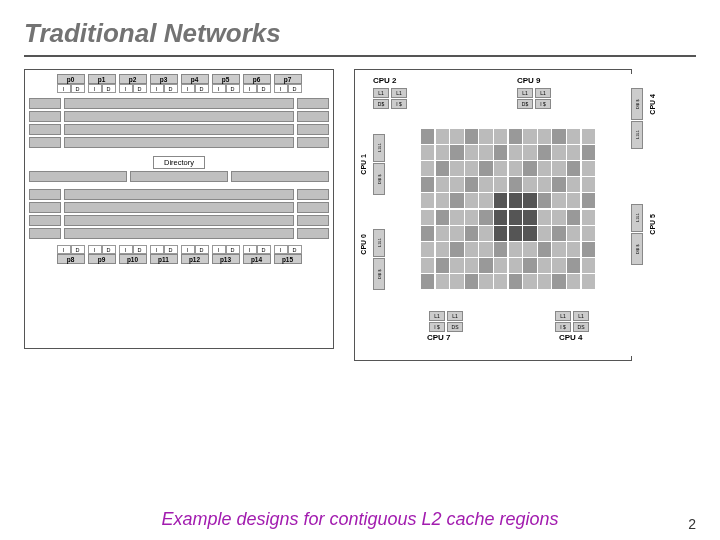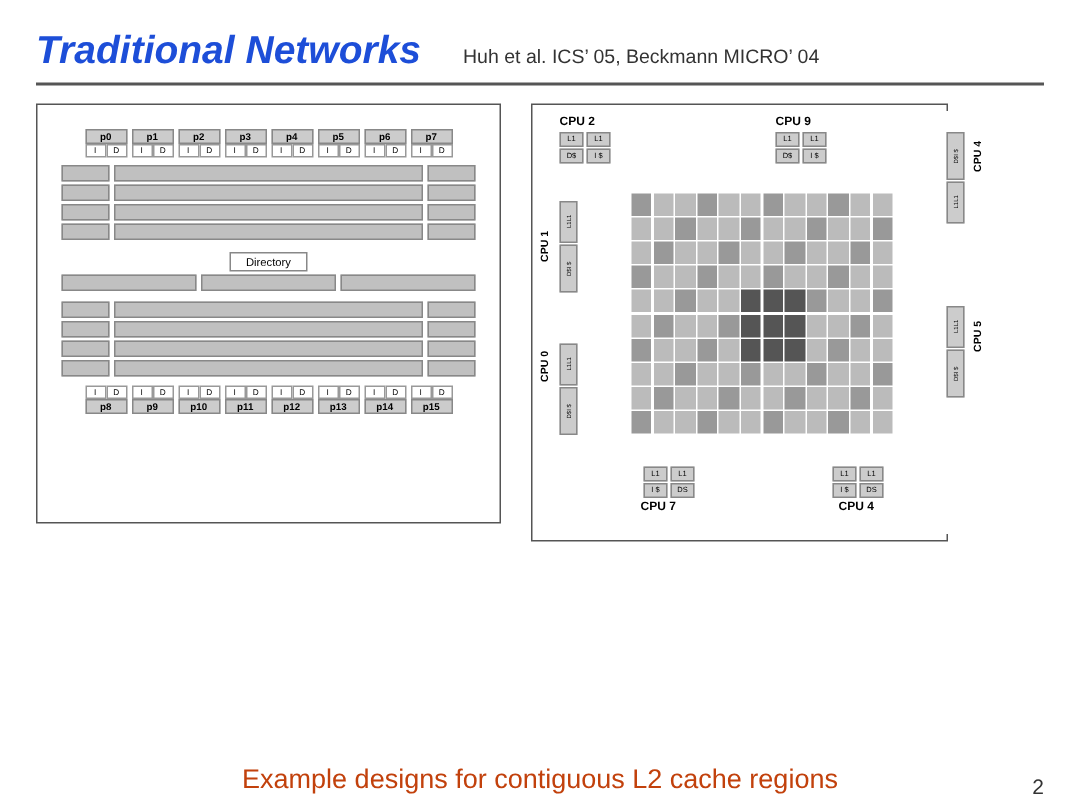--- a/index.html
+++ b/index.html
@@ -23,21 +23,21 @@
     .header {
       display: flex;
       align-items: baseline;
       gap: 28px;
       margin-bottom: 6px;
     }
 
     .title {
       font-size: 26px;
       font-weight: bold;
-      color: #1d4ed8;
+      color: #737373;
       font-style: italic;
     }
 
     .subtitle {
       font-size: 13px;
       color: #333;
     }
 
     .divider {
       height: 2px;
@@ -51,40 +51,41 @@
       gap: 20px;
       flex: 1;
       align-items: flex-start;
     }
 
     
     .left-diagram {
       border: 1.5px solid #555;
       width: 310px;
       min-height: 280px;
-      padding: 16px;
+      padding: 4px;
       position: relative;
       background: white;
     }
 
     
     .right-diagram {
       border: 1.5px solid #555;
       width: 278px;
       min-height: 280px;
       padding: 4px;
       position: relative;
       background: white;
     }
 
     .caption {
       text-align: center;
       font-size: 18px;
       margin-top: 12px;
-      color: #c2410c;
+      font-style: italic;
+      color: #a21caf;
     }
 
     .page-number {
       position: absolute;
       bottom: 8px;
       right: 24px;
       font-size: 14px;
       color: #333;
     }
 
@@ -201,21 +202,20 @@
     .r-cell-dark {
       background: #555;
     }
   </style>
 </head>
 <body>
 
 <div class="page">
   <div class="header">
     <span class="title">Traditional Networks</span>
-    <span class="subtitle">Huh et al. ICS’ 05,  Beckmann MICRO’ 04</span>
   </div>
   <div class="divider"></div>
 
   <div class="diagrams-row">
 
     <div class="left-diagram">
       <div class="left-content">
 
         <div class="top-procs">
           <div class="proc-unit">

